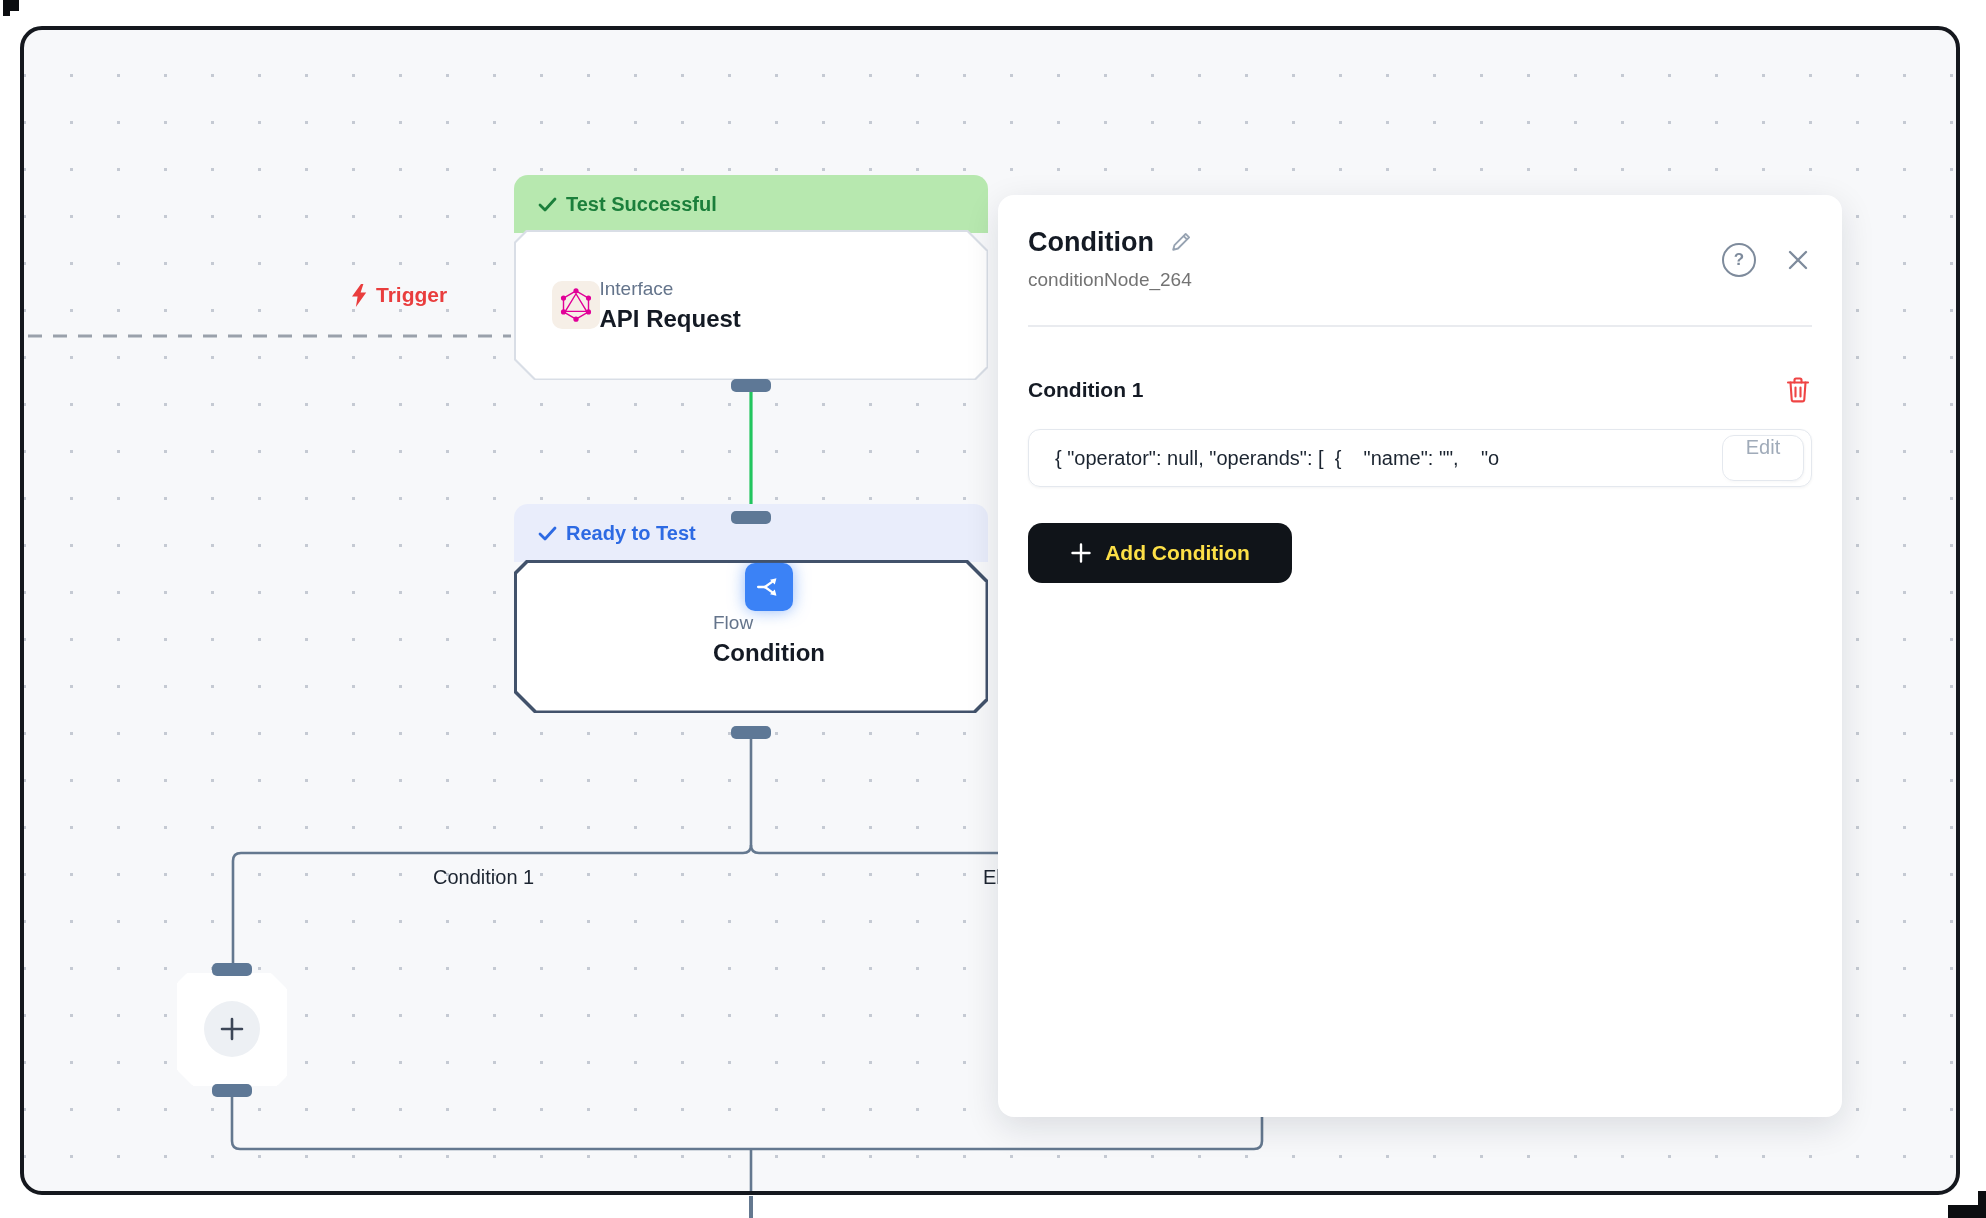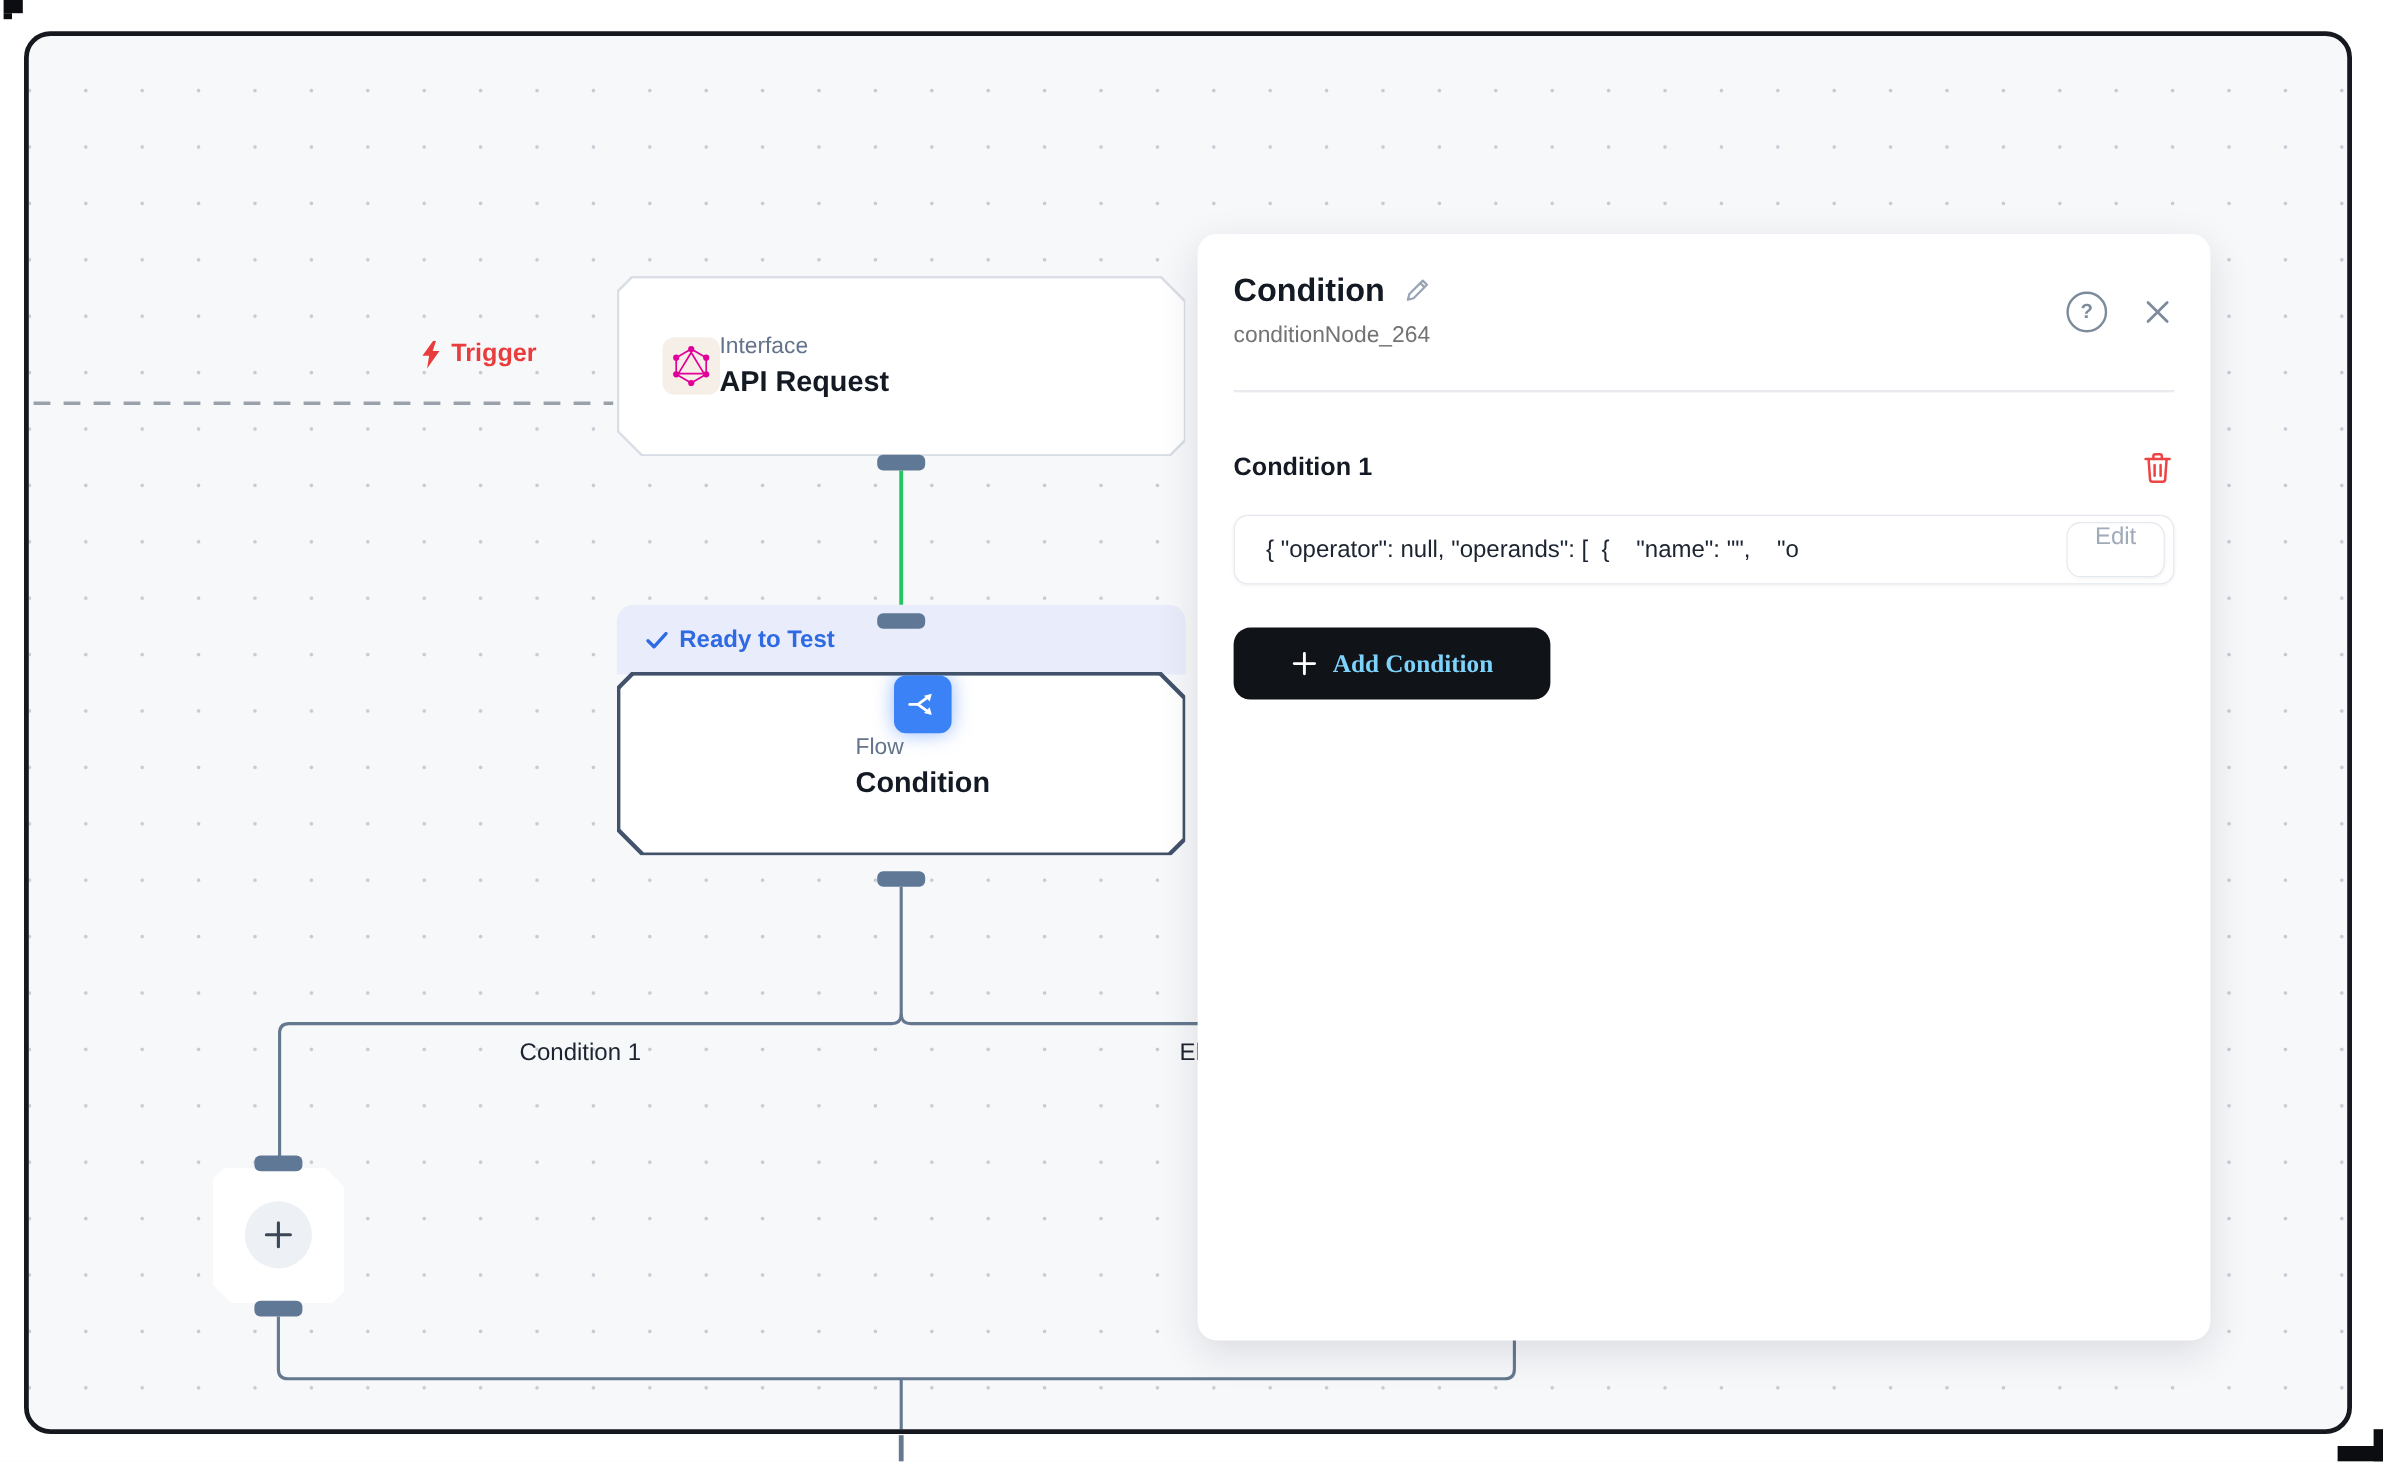--- a/index.html
+++ b/index.html
@@ -95,23 +95,23 @@
   }
   .expr-text{font-size:20px;color:#1b2430;white-space:pre;}
   .edit-btn{
     position:absolute;right:7px;top:5px;height:46px;width:82px;background:#ffffff;
     border:1.5px solid #e4e8ee;border-radius:12px;color:#a0abb9;font-size:20px;
     display:flex;align-items:flex-start;justify-content:center;box-sizing:border-box;
     box-shadow:-10px 0 10px rgba(255,255,255,.95),0 1px 3px rgba(15,23,42,.06);cursor:pointer;
     font-family:"Liberation Sans",sans-serif;
   }
   .add-btn{
-    margin-top:36px;width:264px;height:60px;border-radius:14px;background:#101419;color:#7dd3fc;
+    margin-top:36px;width:264px;height:60px;border-radius:14px;background:#101419;color:#fde047;
     display:flex;align-items:center;justify-content:center;gap:13px;font-size:21px;font-weight:700;
-    cursor:pointer;border:none;font-family:Liberation Serif, serif;
+    cursor:pointer;border:none;font-family:Liberation Sans, sans-serif;
   }
   .ico{display:block;}
 </style>
 </head>
 <body>
 
 <div class="canvas-clip">
   <div class="canvas-world">
 
     <svg class="edges" width="1986" height="1218" viewBox="0 0 1986 1218">
@@ -124,20 +124,26 @@
     </svg>
 
     <div class="trigger-label">
       <svg class="ico" width="15" height="23" viewBox="0 0 15 23">
           <polygon points="9,0 0,12.5 5.6,12.5 3.9,23 14.2,8.6 8.6,8.6 11.4,0" fill="#e93d3d"></polygon>
         </svg>
       <span>Trigger</span>
     </div>
 
     <div class="node" style="left:514px;top:175px;width:474px;height:205px;">
+      <div class="status-banner banner-green">
+        <svg class="ico" width="19" height="15" viewBox="0 0 19 15">
+            <polyline points="2,8 7,13 17,2" fill="none" stroke="#1b7f3b" stroke-width="2.8" stroke-linecap="round" stroke-linejoin="round"></polyline>
+          </svg>
+        <span>Test Successful</span>
+      </div>
       <div class="card-shape card-border-light" style="top:55px;height:150px;">
         <div class="card-inner" style="inset:1.5px;">
           <div class="icon-tile tile-graphql">
             <svg class="ico" width="40" height="40" viewBox="0 0 48 48">
               <g stroke="#e10098" stroke-width="1.7" fill="none">
                 <polygon points="24,7 39,15.7 39,32.3 24,41 9,32.3 9,15.7"></polygon>
                 <polygon points="24,10.5 36.8,31.6 11.2,31.6"></polygon>
               </g>
               <g fill="#e10098">
                 <circle cx="24" cy="7" r="3.1"></circle>

